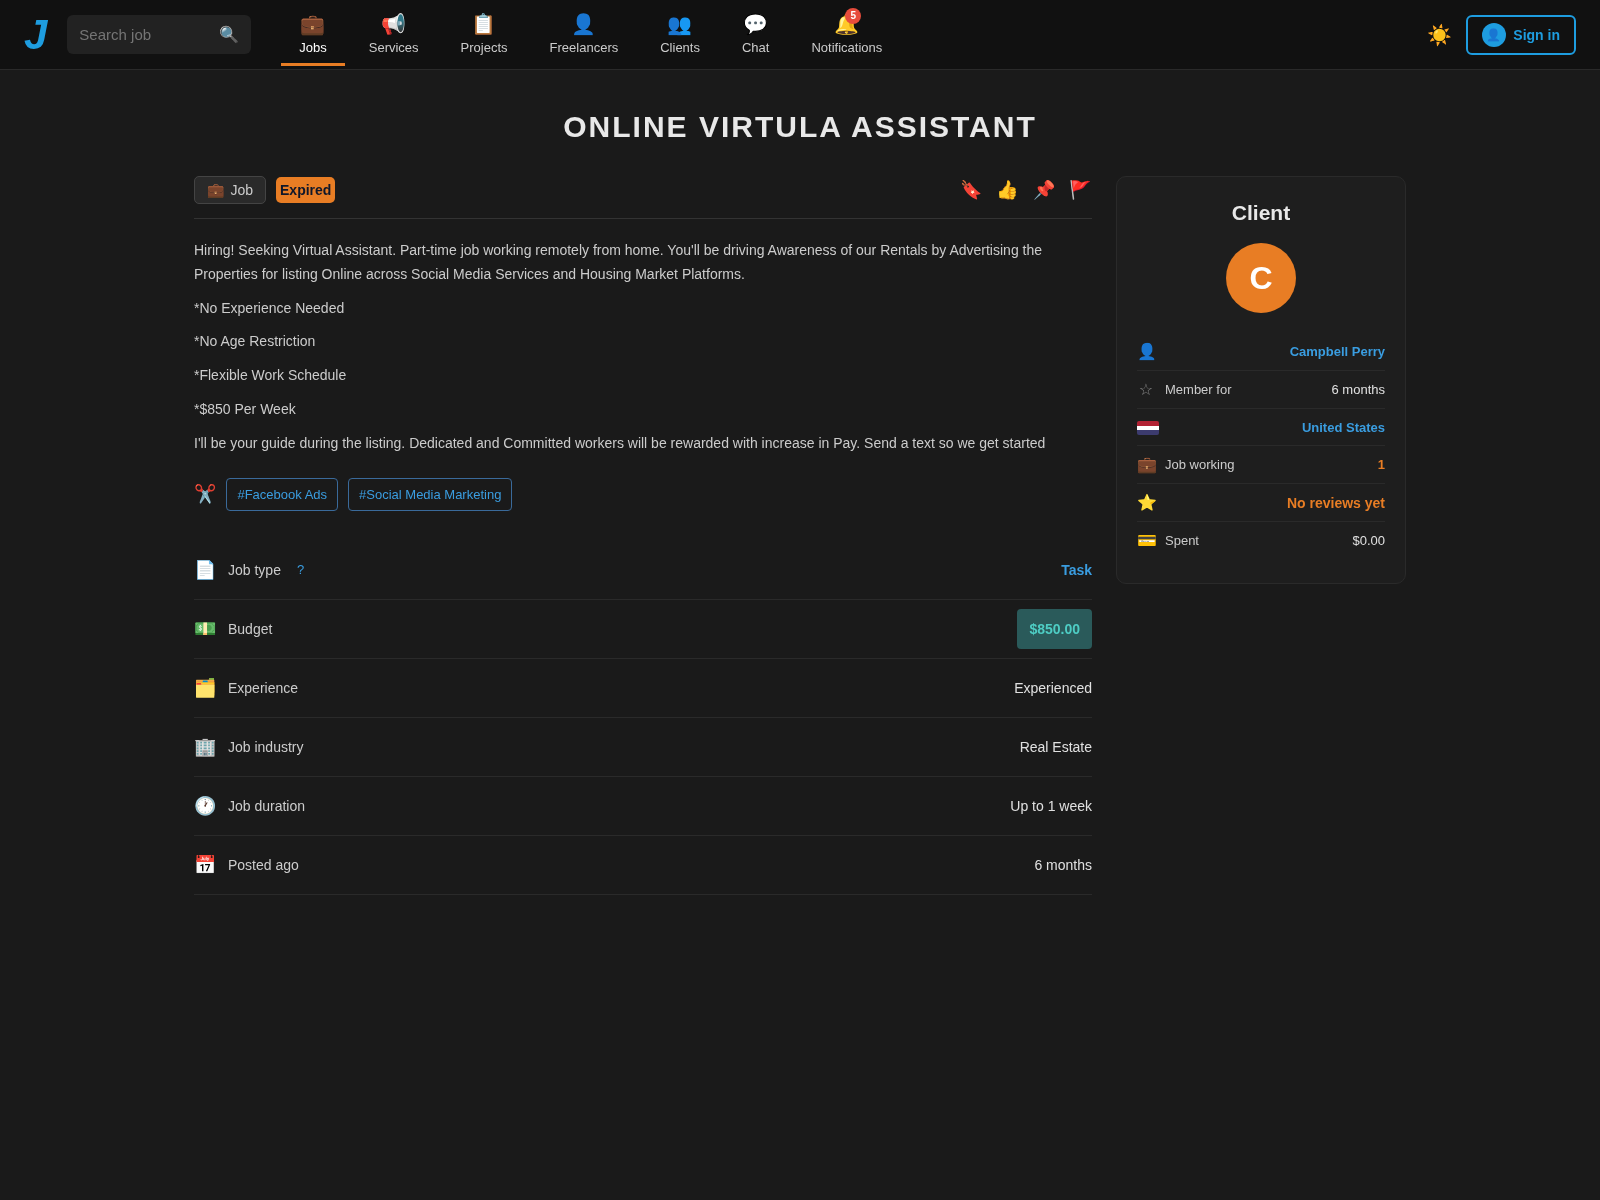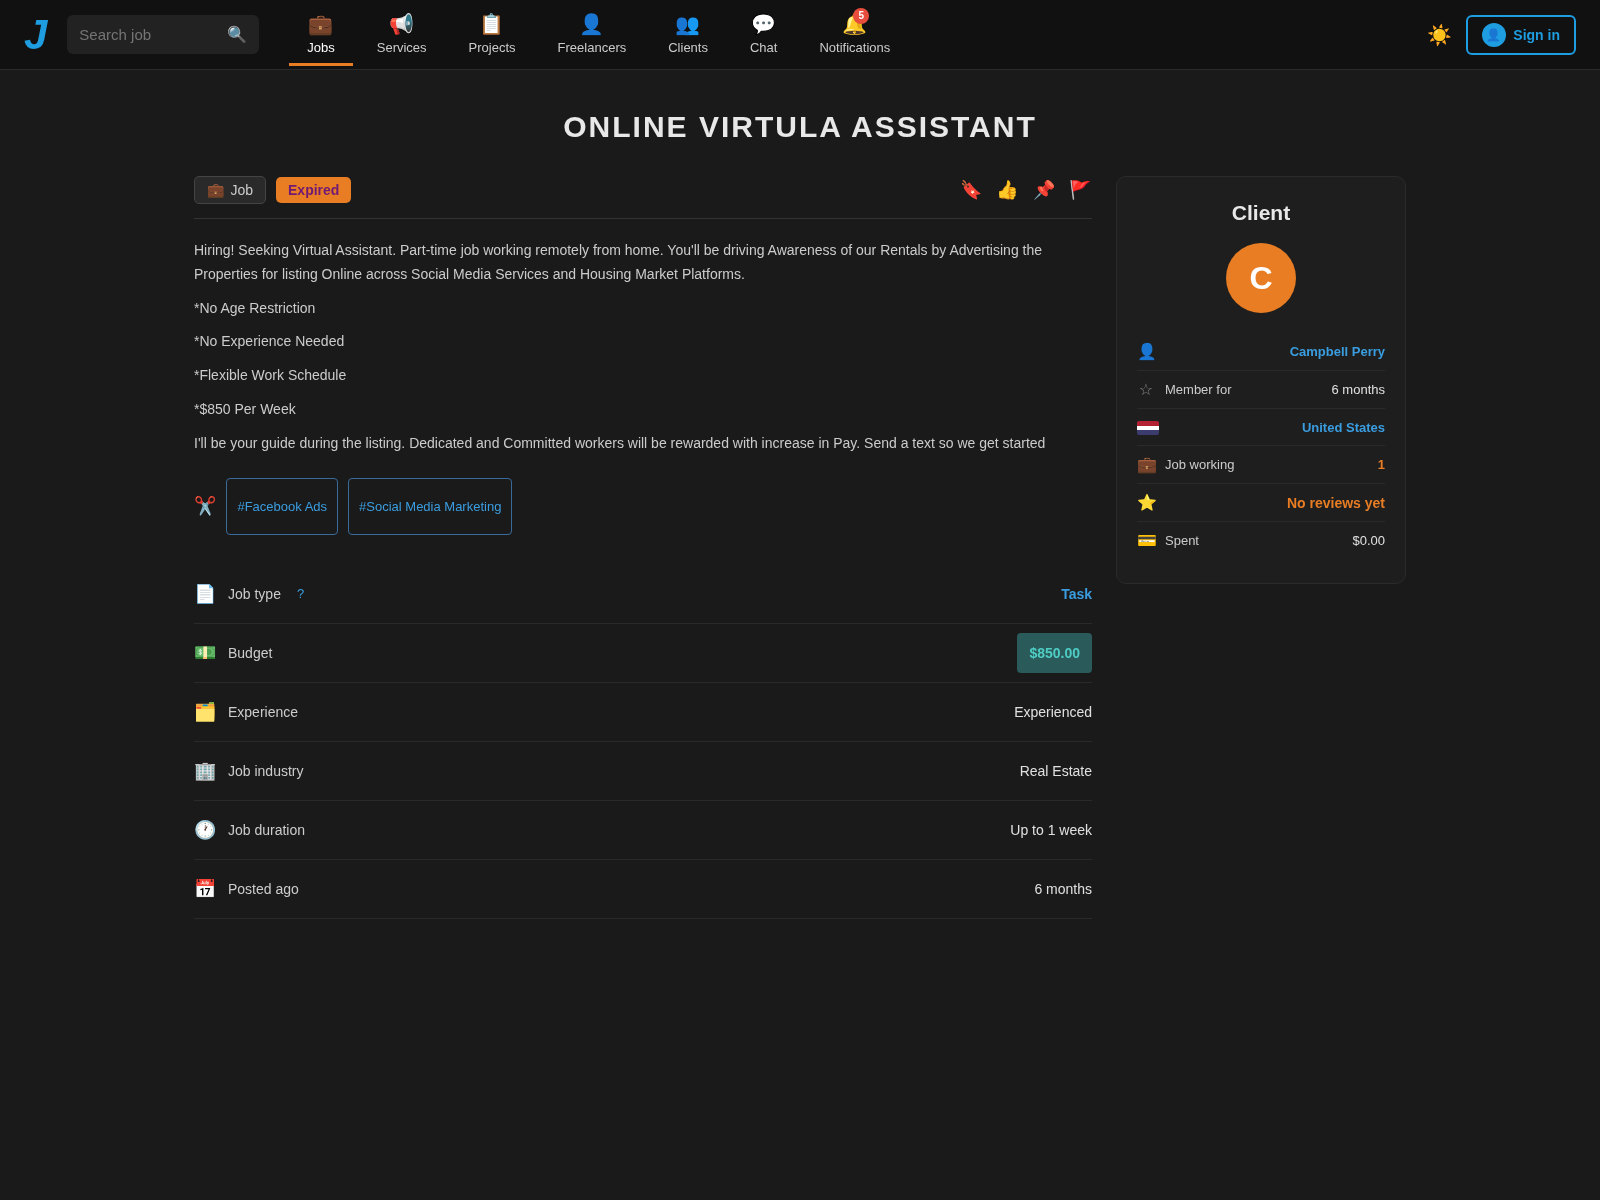--- a/index.html
+++ b/index.html
@@ -29,21 +29,20 @@
       margin-right: 20px;
       line-height: 1;
       font-style: italic;
     }
     .nav-search {
       display: flex;
       align-items: center;
       background: #222;
       border-radius: 6px;
       padding: 10px 12px;
-      gap: 8px;
       min-width: 180px;
     }
     .nav-search input {
       background: transparent;
       border: none;
       color: #aaa;
       font-size: 15px;
       outline: none;
       width: 140px;
     }
@@ -182,23 +181,23 @@
       gap: 6px;
       background: #2a2a2a;
       border: 1px solid #444;
       border-radius: 5px;
       padding: 5px 12px;
       font-size: 14px;
       color: #ccc;
     }
     .tag-expired {
       background: #e87d24;
-      color: #701a75;
+      color: #0f172a;
       border-radius: 5px;
-      padding: 5px 12px;
+      padding: 5px 4px;
       font-size: 14px;
       font-weight: 600;
     }
     .job-actions {
       display: flex;
       align-items: center;
       gap: 14px;
     }
     .action-icon {
       color: #888;
@@ -226,21 +225,21 @@
       flex-wrap: wrap;
     }
     .skill-icon {
       color: #888;
       font-size: 18px;
     }
     .skill-tag {
       background: transparent;
       border: 1px solid #3a6a9a;
       border-radius: 4px;
-      padding: 20px 10px;
+      padding: 8px 10px;
       color: #3a9de0;
       font-size: 13px;
       cursor: pointer;
     }
 
     
     .job-detail-row {
       display: flex;
       align-items: center;
       justify-content: space-between;
@@ -437,22 +436,22 @@
         <div class="job-actions">
           <span class="action-icon">🔖</span>
           <span class="action-icon">👍</span>
           <span class="action-icon">📌</span>
           <span class="action-icon">🚩</span>
         </div>
       </div>
 
       <div class="job-description">
         <p>Hiring! Seeking Virtual Assistant. Part-time job working remotely from home. You'll be driving Awareness of our Rentals by Advertising the Properties for listing Online across Social Media Services and Housing Market Platforms.</p>
+        <p>*No Experience Needed</p>
         <p>*No Age Restriction</p>
-        <p>*No Experience Needed</p>
         <p>*Flexible Work Schedule</p>
         <p>*$850 Per Week</p>
         <p>I'll be your guide during the listing. Dedicated and Committed workers will be rewarded with increase in Pay. Send a text so we get started</p>
       </div>
 
       <div class="skills-row">
         <span class="skill-icon">✂️</span>
         <span class="skill-tag">#Facebook Ads</span>
         <span class="skill-tag">#Social Media Marketing</span>
       </div>

